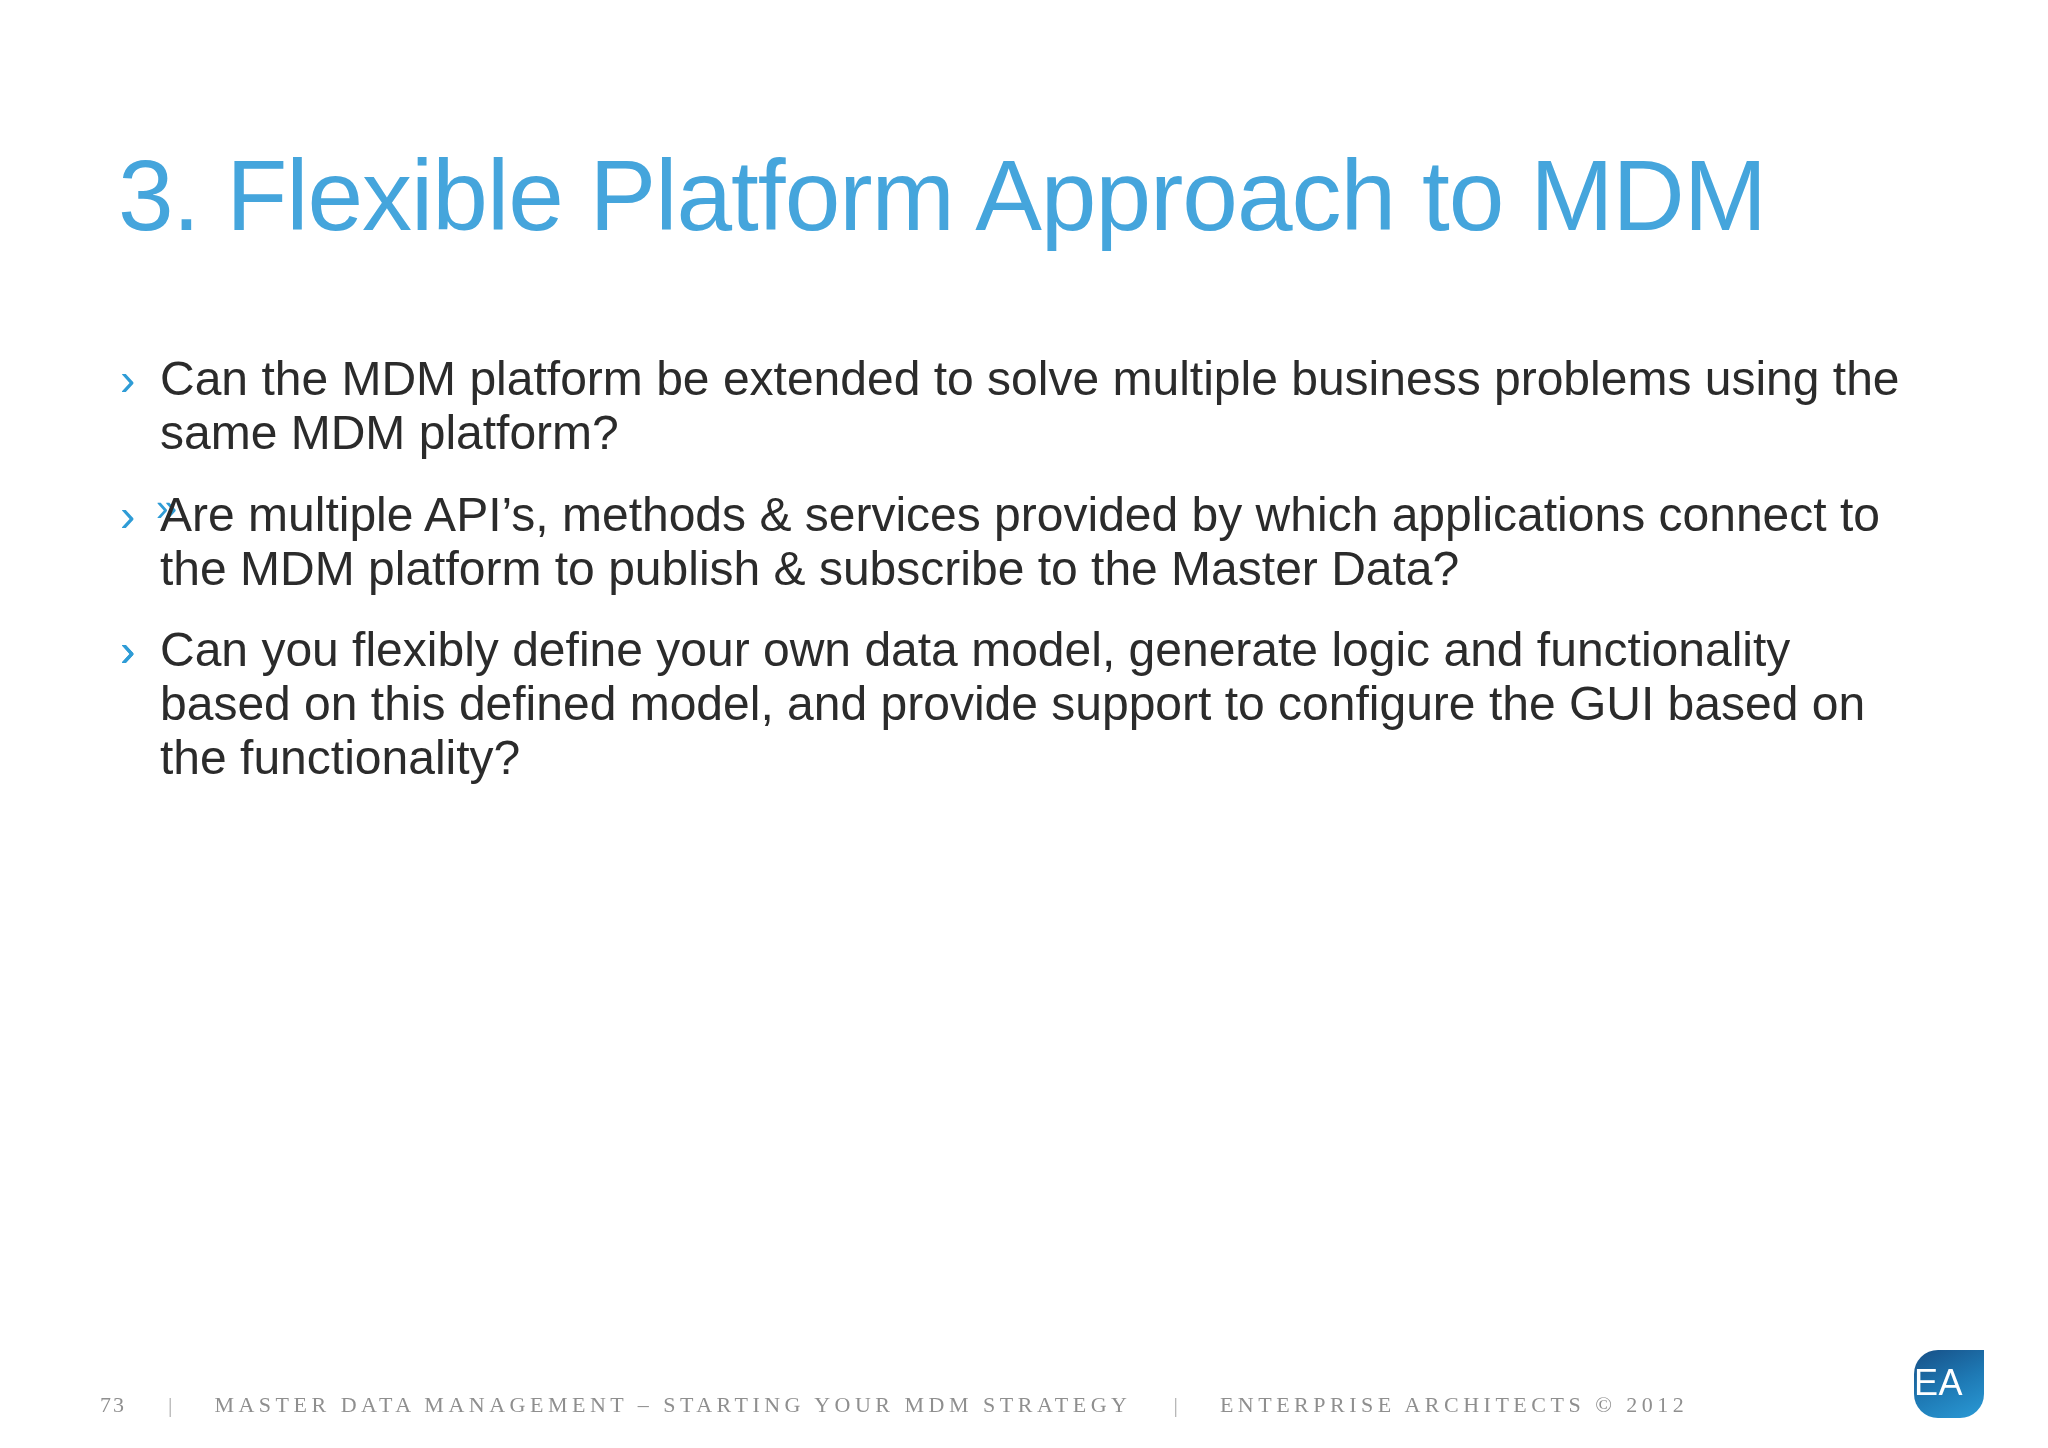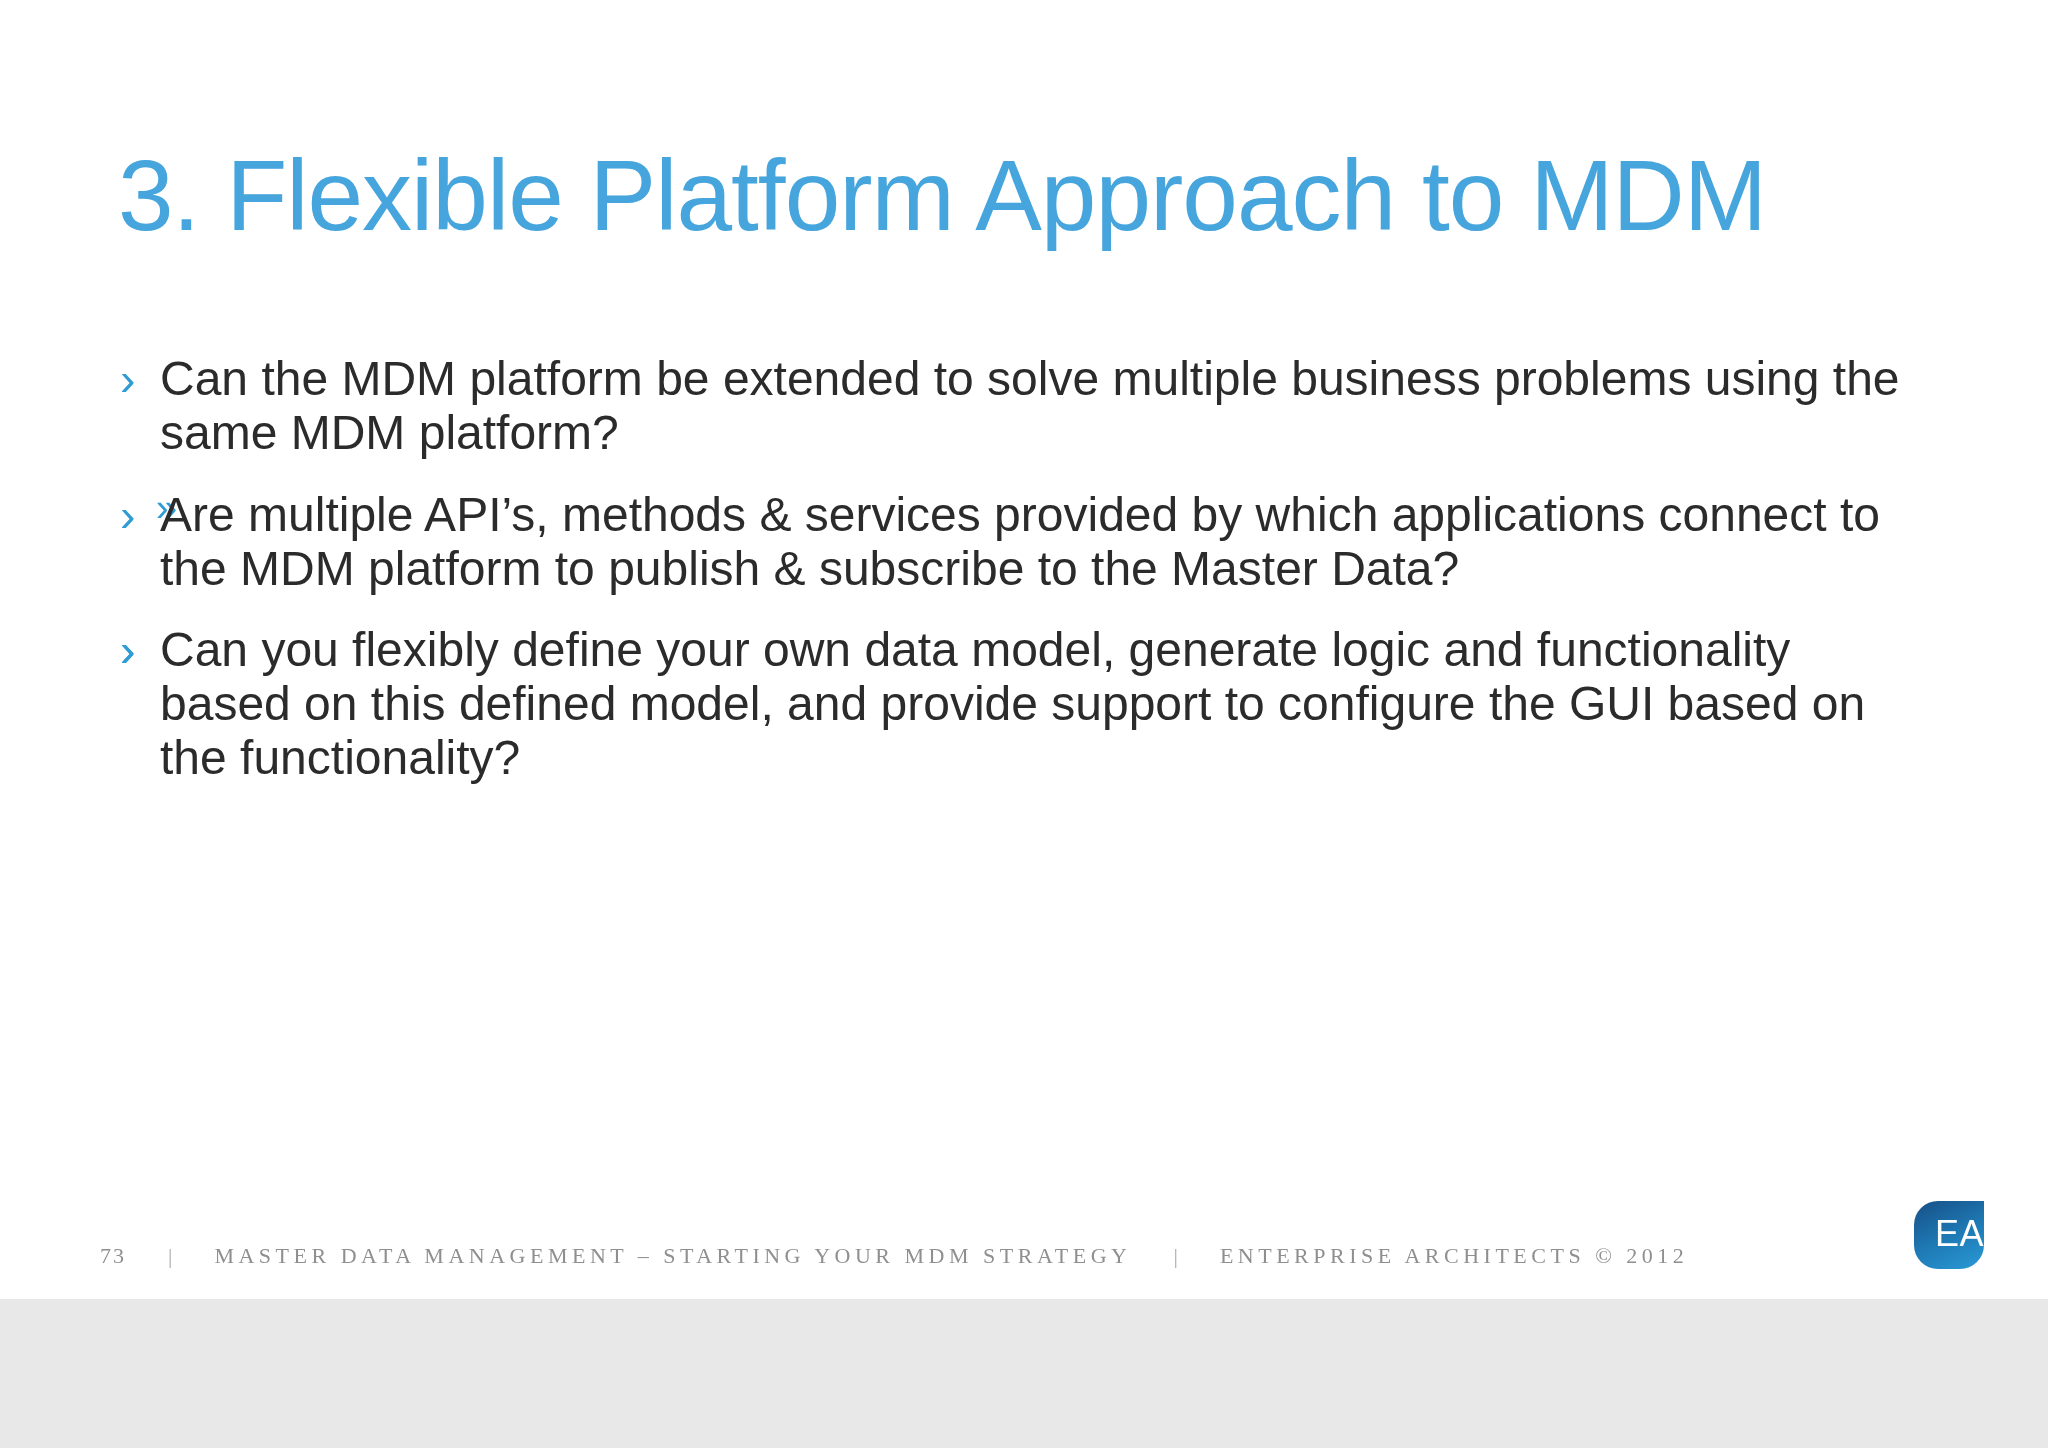--- a/index.html
+++ b/index.html
@@ -3,21 +3,21 @@
 <meta charset="utf-8">
 <style>
   html, body {
     margin: 0;
     padding: 0;
     background: #e8e8e8;
   }
   .slide {
     position: relative;
     width: 2048px;
-    height: 1299px;
+    height: 1448px;
     background: #ffffff;
     font-family: "Liberation Sans", sans-serif;
     overflow: hidden;
   }
 
   
   .slide-title {
     position: absolute;
     left: 118px;
     top: 68px;
@@ -96,21 +96,21 @@
   .ea-logo {
     position: absolute;
     right: 64px;
     bottom: 30px;
     width: 70px;
     height: 68px;
     border-radius: 24px 0 24px 24px;
     background: linear-gradient(155deg, #174f86 0%, #1e79b4 52%, #2a9ad6 100%);
     display: flex;
     align-items: center;
-    justify-content: flex-end;
+    justify-content: flex-start;
   }
   .ea-logo .ea-text {
     color: #ffffff;
     font-size: 36px;
     font-weight: 400;
     letter-spacing: 0.5px;
     transform: translateY(-1px);
   }
 </style>
 </head>

